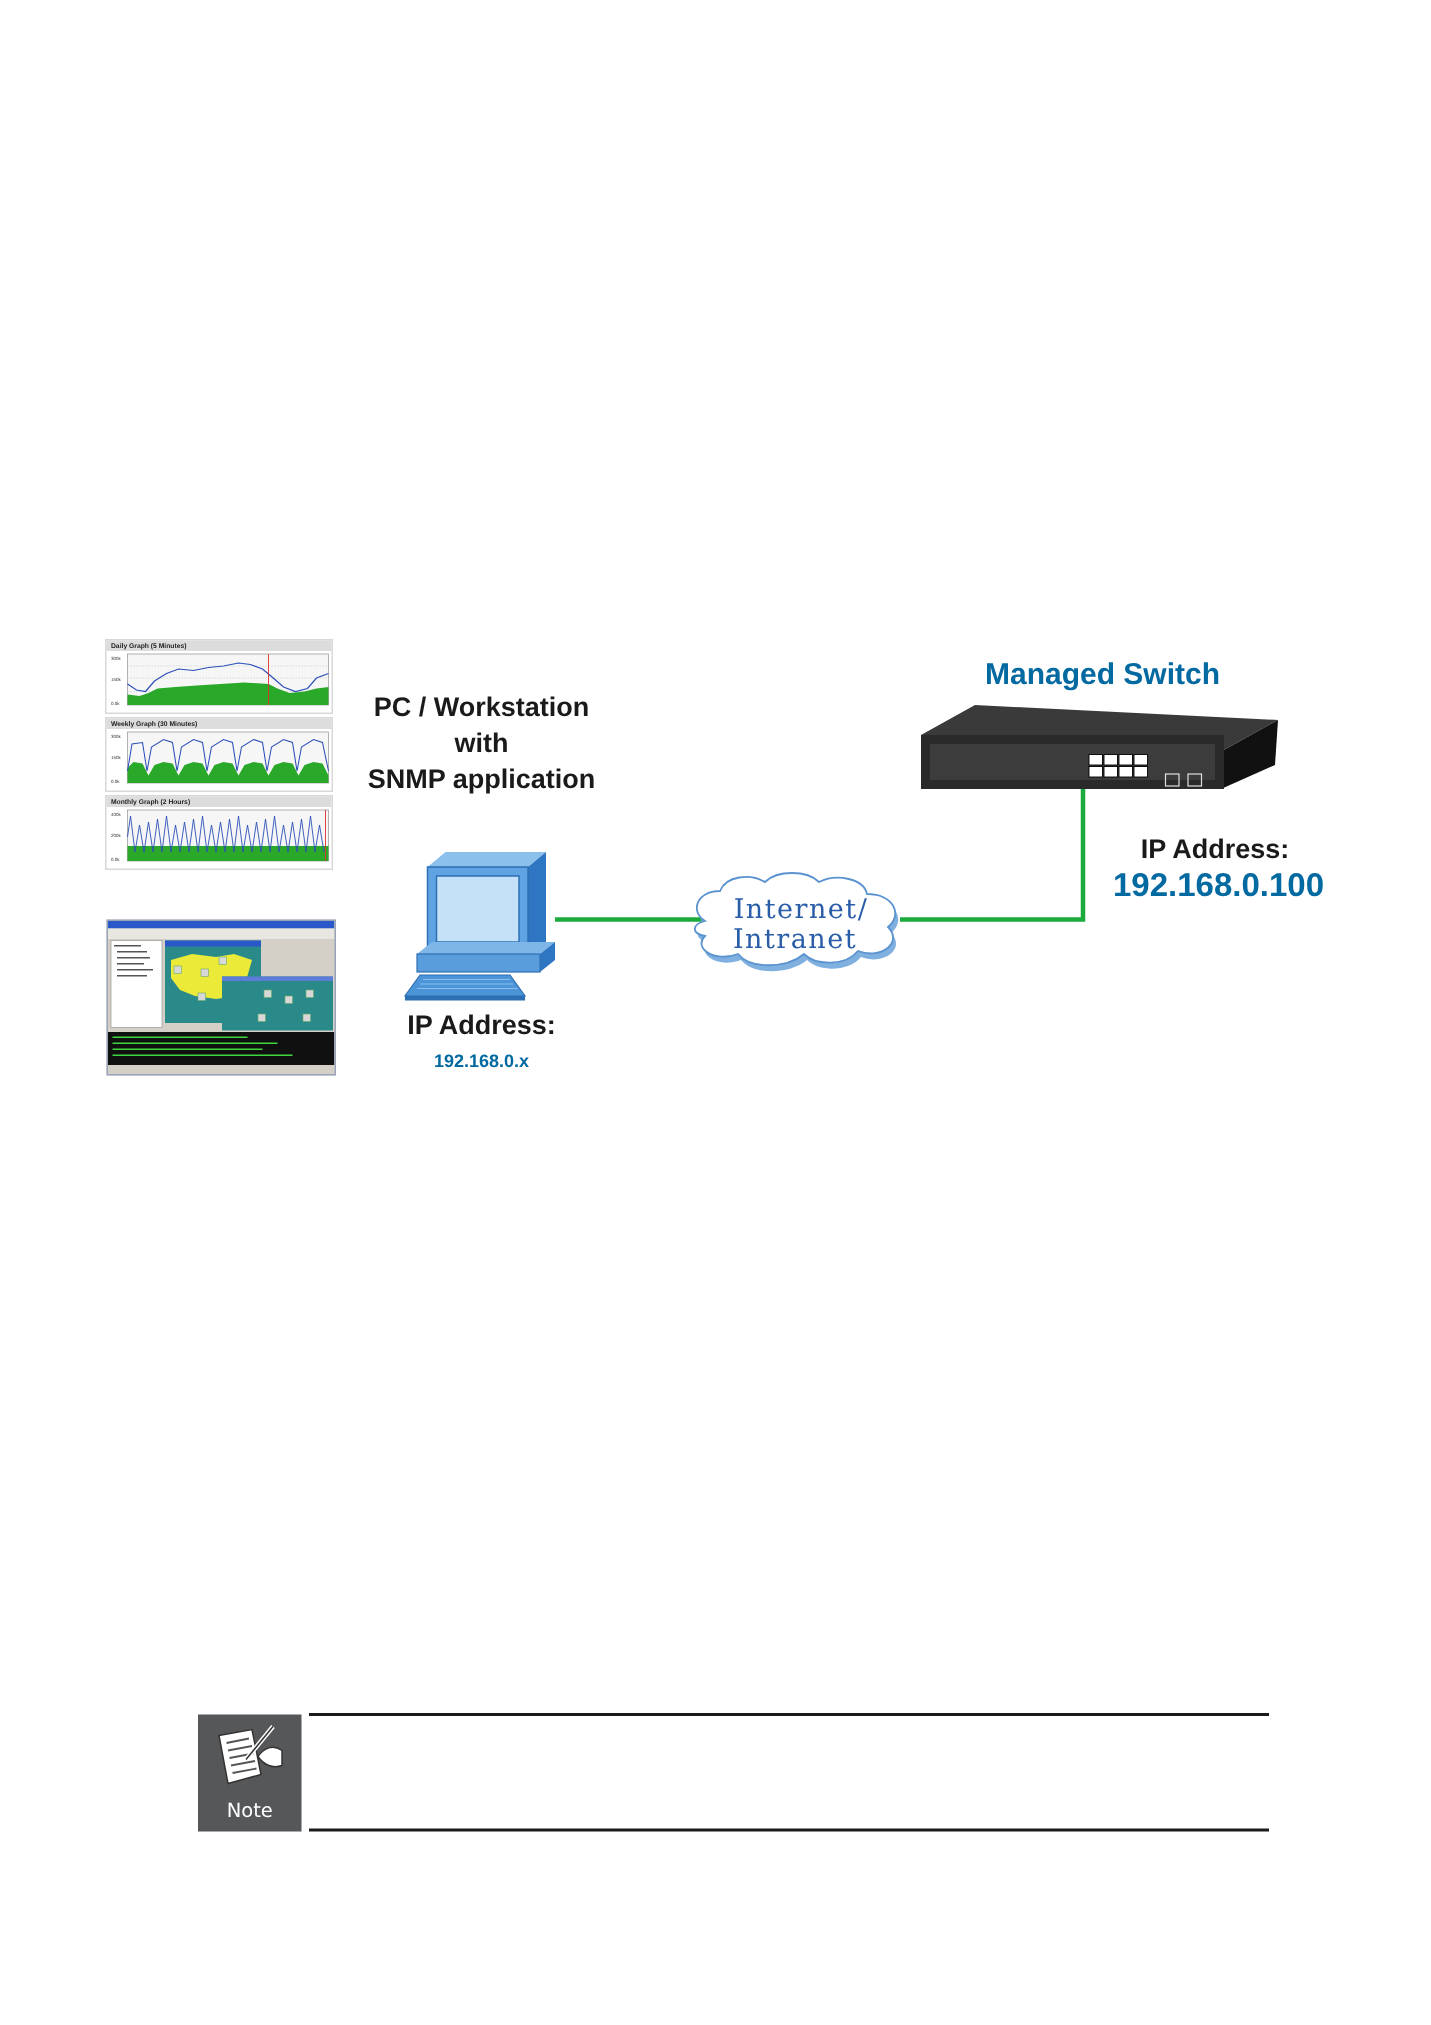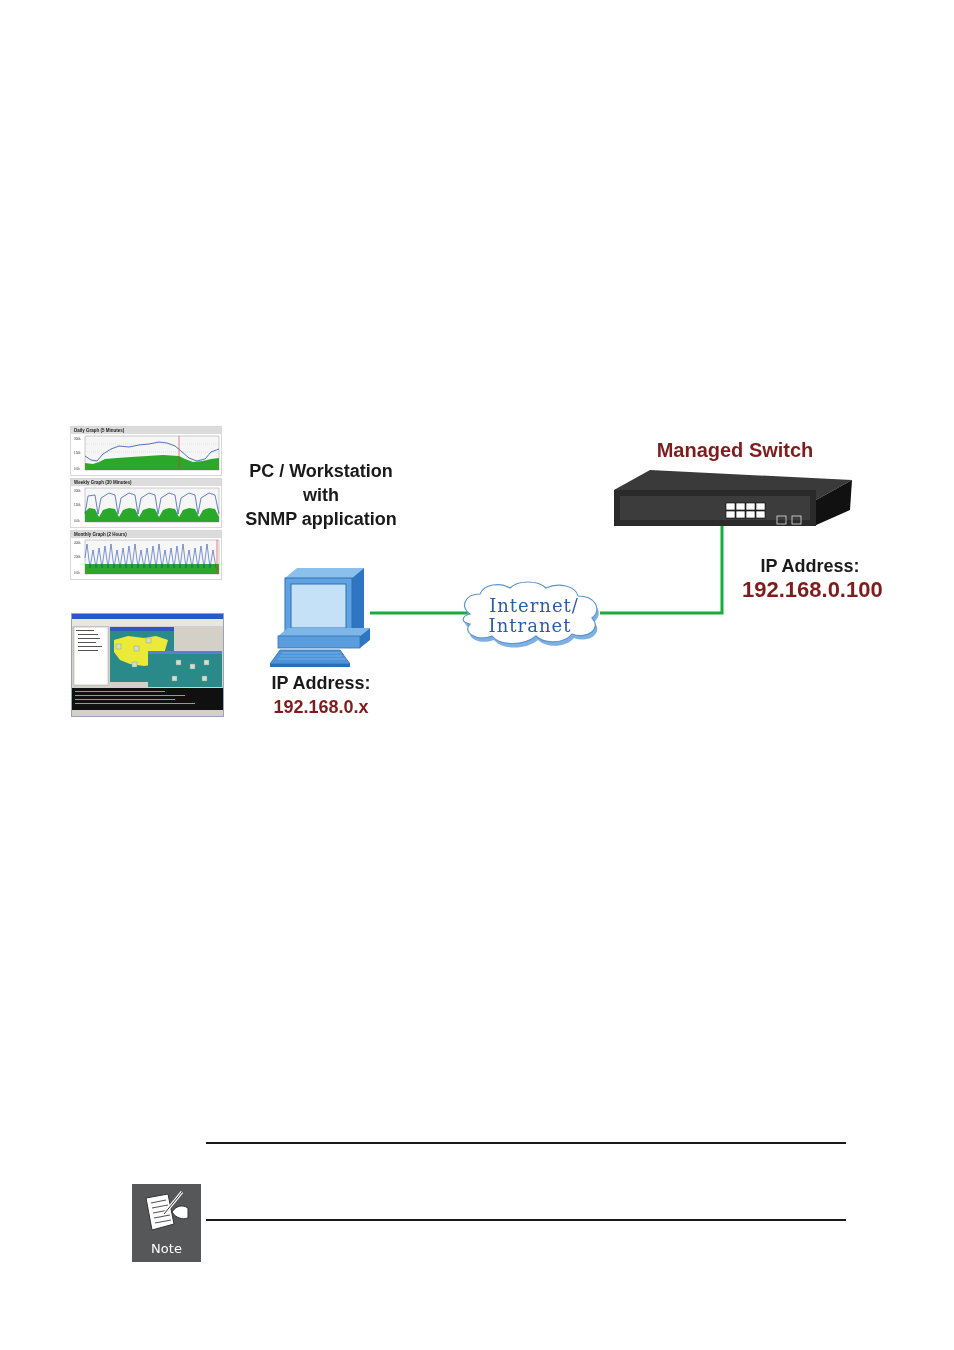--- a/index.html
+++ b/index.html
@@ -12,24 +12,24 @@
                  border: 1px solid #d8d8d8; box-sizing: border-box; }
   .graph-title { font-size: 4.5px; font-weight: bold; background: #dcdcdc; color: #222;
                  height: 7px; line-height: 7px; padding-left: 3px; white-space: nowrap; overflow: hidden; }
   .graph-panel svg { display: block; }
 
   
   .nms { position: absolute; left: 71px; top: 613px; width: 153px; height: 104px;
          border: 1px solid #9aa4b8; box-sizing: border-box; background: #d4d0c8; overflow: hidden; }
 
   .label-bold { font-weight: bold; font-size: 18px; color: #1a1a1a; text-align: center; line-height: 24px; }
-  .label-blue { font-weight: bold; color: #7f1d1d; }
+  .label-blue { font-weight: bold; color: #0369a1; }
 
   
-  .note-icon { position: absolute; left: 132px; top: 1143px; width: 69px; height: 78px; background: #555759; margin-top: 41px; }
+  .note-icon { position: absolute; left: 132px; top: 1143px; width: 69px; height: 78px; background: #555759; }
   .note-rule { position: absolute; left: 206px; width: 640px; height: 2px; background: #1a1a1a; }
   .note-label { position: absolute; left: 0; right: 0; bottom: 6px; text-align: center;
                 color: #ffffff; font-size: 13px; font-family: "DejaVu Sans", sans-serif; }
 </style>
 </head>
 <body>
 
 <div class="graph-panel" style="top:426px; height:50px;">
   <div class="graph-title">Daily Graph (5 Minutes)</div>
   <svg width="150" height="42" viewBox="0 0 150 42">
@@ -174,21 +174,21 @@
     </g>
     <g fill="none" stroke="#e0e0e0" stroke-width="0.8">
       <rect x="777" y="516" width="9" height="8"></rect>
         <rect x="792" y="516" width="9" height="8"></rect>
     </g>
   </g>
 </svg>
 
 <div class="abs" style="left:266px; top:671px; width:110px; text-align:center;">
   <div class="label-bold" style="font-size:18px; line-height:24px;">IP Address:</div>
-  <div class="label-blue" style="font-size:18px; line-height:24px;">192.168.0.x</div>
+  <div class="label-blue" style="font-size:12px; line-height:24px;">192.168.0.x</div>
 </div>
 
 <div class="abs label-blue" style="left:640px; top:437px; width:190px; text-align:center; font-size:20px; line-height:26px;">Managed Switch</div>
 
 <div class="abs" style="left:742px; top:554px; width:136px; text-align:center;">
   <div class="label-bold" style="font-size:18px; line-height:24px;">IP Address:</div>
   <div class="label-blue" style="font-size:22px; line-height:24px;">192.168.0.100</div>
 </div>
 
 <div class="note-rule" style="top:1142px;"></div>

